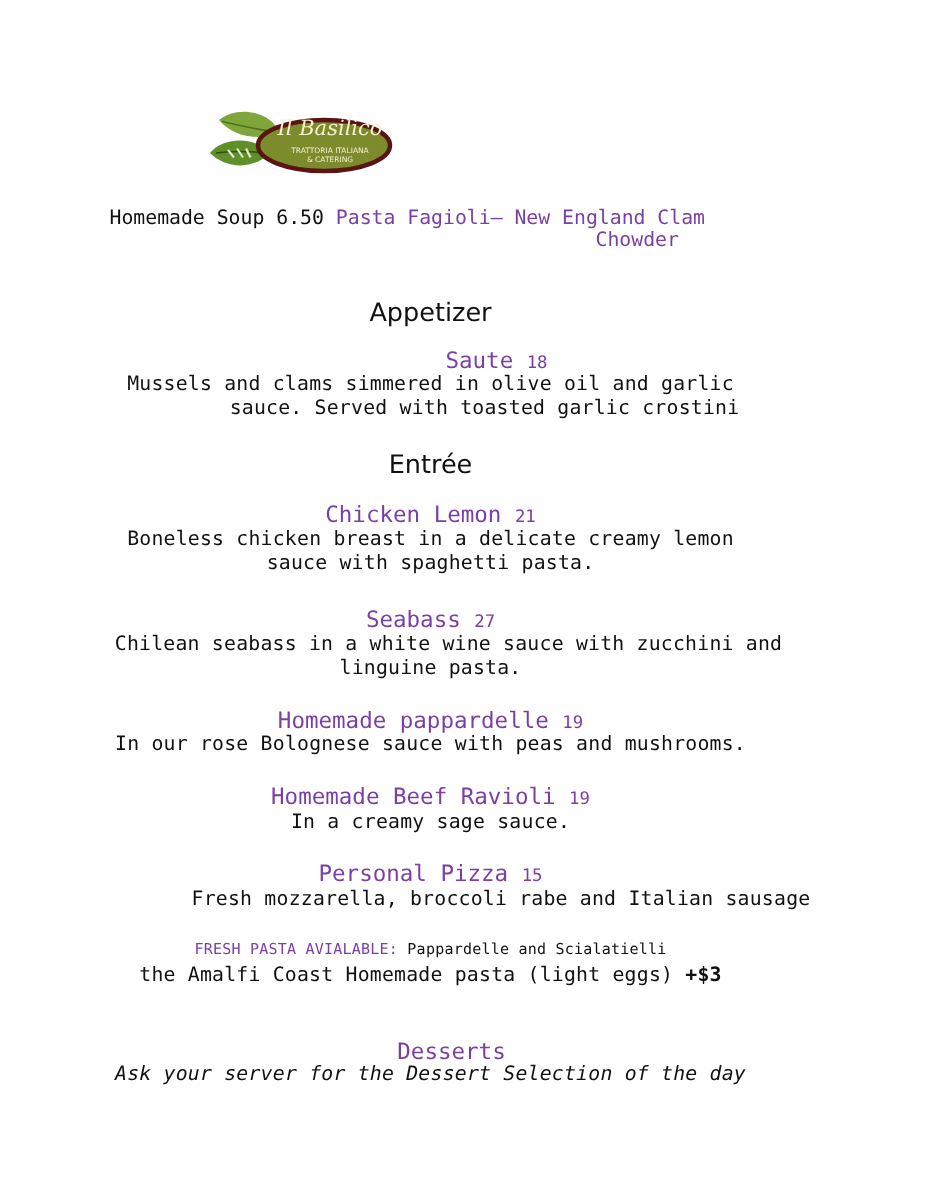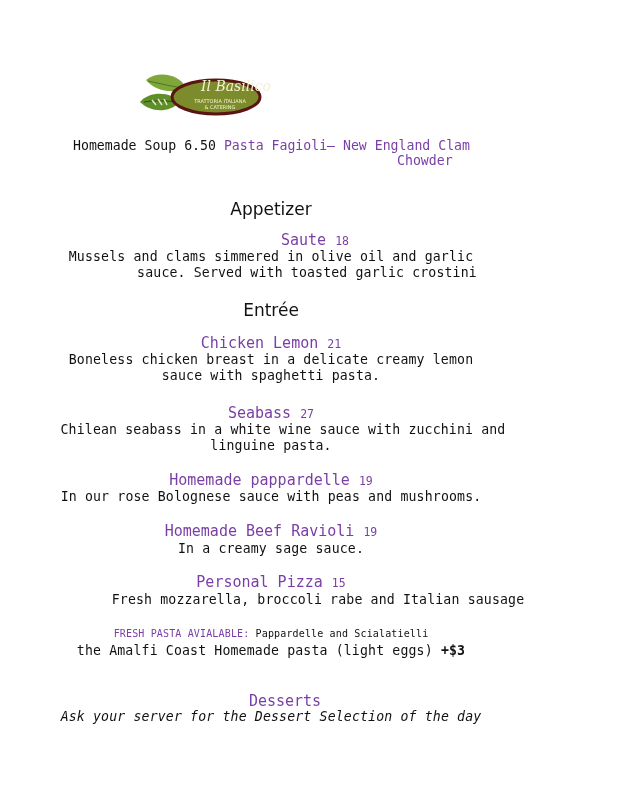--- a/index.html
+++ b/index.html
@@ -1,19 +1,19 @@
 <!DOCTYPE html>
 <html><head>
 <meta charset="utf-8">
 <style>
   html, body { margin: 0; padding: 0; background: #ffffff; }
   body { width: 618px; height: 800px; position: relative; overflow: hidden;
          font-family: "DejaVu Sans Mono", "Liberation Mono", monospace; color: #111111; }
   .logo { position: absolute; left: 138px; top: 72px; width: 124px; height: 46px; }
-  .line { position: absolute; left: 0; width: 542px; text-align: center; white-space: pre; }
+  .line { position: absolute; left: 16px; width: 542px; text-align: center; white-space: pre; }
   .purple { color: #7a3fa6; }
   .body-txt { font-size: 13.2px; line-height: 16px; letter-spacing: 0.15px; }
   .title { font-size: 15px; line-height: 18px; }
   .price { font-size: 11.5px; }
   .heading { font-family: "DejaVu Sans", "Liberation Sans", sans-serif; font-size: 17px; line-height: 20px; color: #111; }
   .soup { position: absolute; left: 73px; top: 138px; font-size: 13.2px; line-height: 15px; white-space: pre; }
   .soup-2 { position: absolute; left: 397px; top: 153px; font-size: 13.2px; line-height: 15px; }
   b { font-weight: bold; }
 </style>
 </head>
@@ -21,21 +21,21 @@
 
 <div class="logo">
   <svg width="124" height="46" viewBox="0 0 124 46">
     <path d="M8 8 C 20 -2, 42 2, 48 16 C 36 22, 18 20, 8 8 Z" fill="#7ea63a"></path>
     <path d="M10 9 C 24 12, 36 15, 46 16" stroke="#4d7420" stroke-width="1" fill="none"></path>
     <path d="M2 30 C 12 18, 34 20, 42 30 C 30 42, 12 40, 2 30 Z" fill="#5f8f28"></path>
     <path d="M6 30 C 18 28, 30 29, 40 30" stroke="#2f5212" stroke-width="1" fill="none"></path>
     <path d="M14 28 L18 33 M20 27 L24 33 M26 27 L29 33" stroke="#dfe8c8" stroke-width="1.5"></path>
     <ellipse cx="78" cy="25" rx="44" ry="17" fill="#7c8c2c" stroke="#5a1414" stroke-width="3"></ellipse>
   </svg>
-  <div style="position:absolute;left:56px;top:6px;width:84px;text-align:center;font-family:'DejaVu Serif',serif;font-style:italic;font-size:14px;color:#f5f0d0;">Il Basilico</div>
+  <div style="position:absolute;left:40px;top:6px;width:84px;text-align:center;font-family:'DejaVu Serif',serif;font-style:italic;font-size:14px;color:#f5f0d0;">Il Basilico</div>
   <div style="position:absolute;left:40px;top:26px;width:84px;text-align:center;font-family:'DejaVu Sans',sans-serif;font-size:5px;color:#f5f0d0;">TRATTORIA ITALIANA</div>
   <div style="position:absolute;left:40px;top:32px;width:84px;text-align:center;font-family:'DejaVu Sans',sans-serif;font-size:5px;color:#f5f0d0;">&amp; CATERING</div>
 </div>
 
 <div class="soup"><span>Homemade Soup 6.50</span> <span class="purple">Pasta Fagioli– New England Clam</span></div>
 <div class="soup-2 purple">Chowder</div>
 
 <div class="line heading" style="top:199px;">Appetizer</div>
 <div class="line title purple" style="top:231px;padding-left:44px;"><span>Saute</span> <span class="price">18</span></div>
 <div class="line body-txt" style="top:249px;">Mussels and clams simmered in olive oil and garlic</div>

